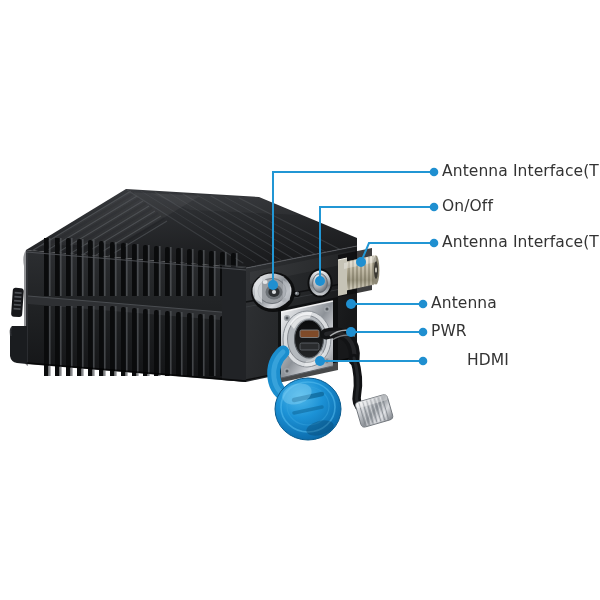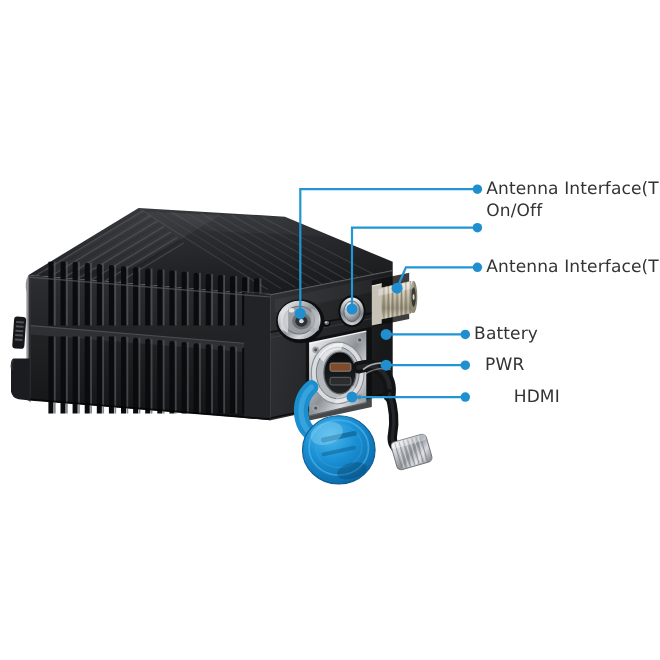--- a/index.html
+++ b/index.html
@@ -447,23 +447,23 @@
       <circle cx="320" cy="281" r="5"></circle>
       <circle cx="361" cy="262" r="5"></circle>
       <circle cx="351" cy="304" r="5"></circle>
       <circle cx="351" cy="332" r="5"></circle>
       <circle cx="320" cy="361" r="5"></circle>
     </g>
   </svg>
 
   <div class="callout-label" style="left:442px; top:164px;">Antenna Interface(TNC)</div>
 
-  <div class="callout-label" style="left:442px; top:184px;">On/Off</div>
+  <div class="callout-label" style="left:442px; top:199px;">On/Off</div>
 
   <div class="callout-label" style="left:442px; top:235px;">Antenna Interface(TNC)</div>
 
-  <div class="callout-label" style="left:431px; top:296px;">Battery</div>
-
-  <div class="callout-label" style="left:441px; top:324px;text-align:center;">PWR</div>
+  <div class="callout-label" style="left:431px; top:296px;">Antenna</div>
+
+  <div class="callout-label" style="left:431px; top:324px;text-align:center;">PWR</div>
 
   <div class="callout-label" style="left:431px; top:353px;margin-left:36px;">HDMI</div>
 
 </div>
 
 </body></html>

